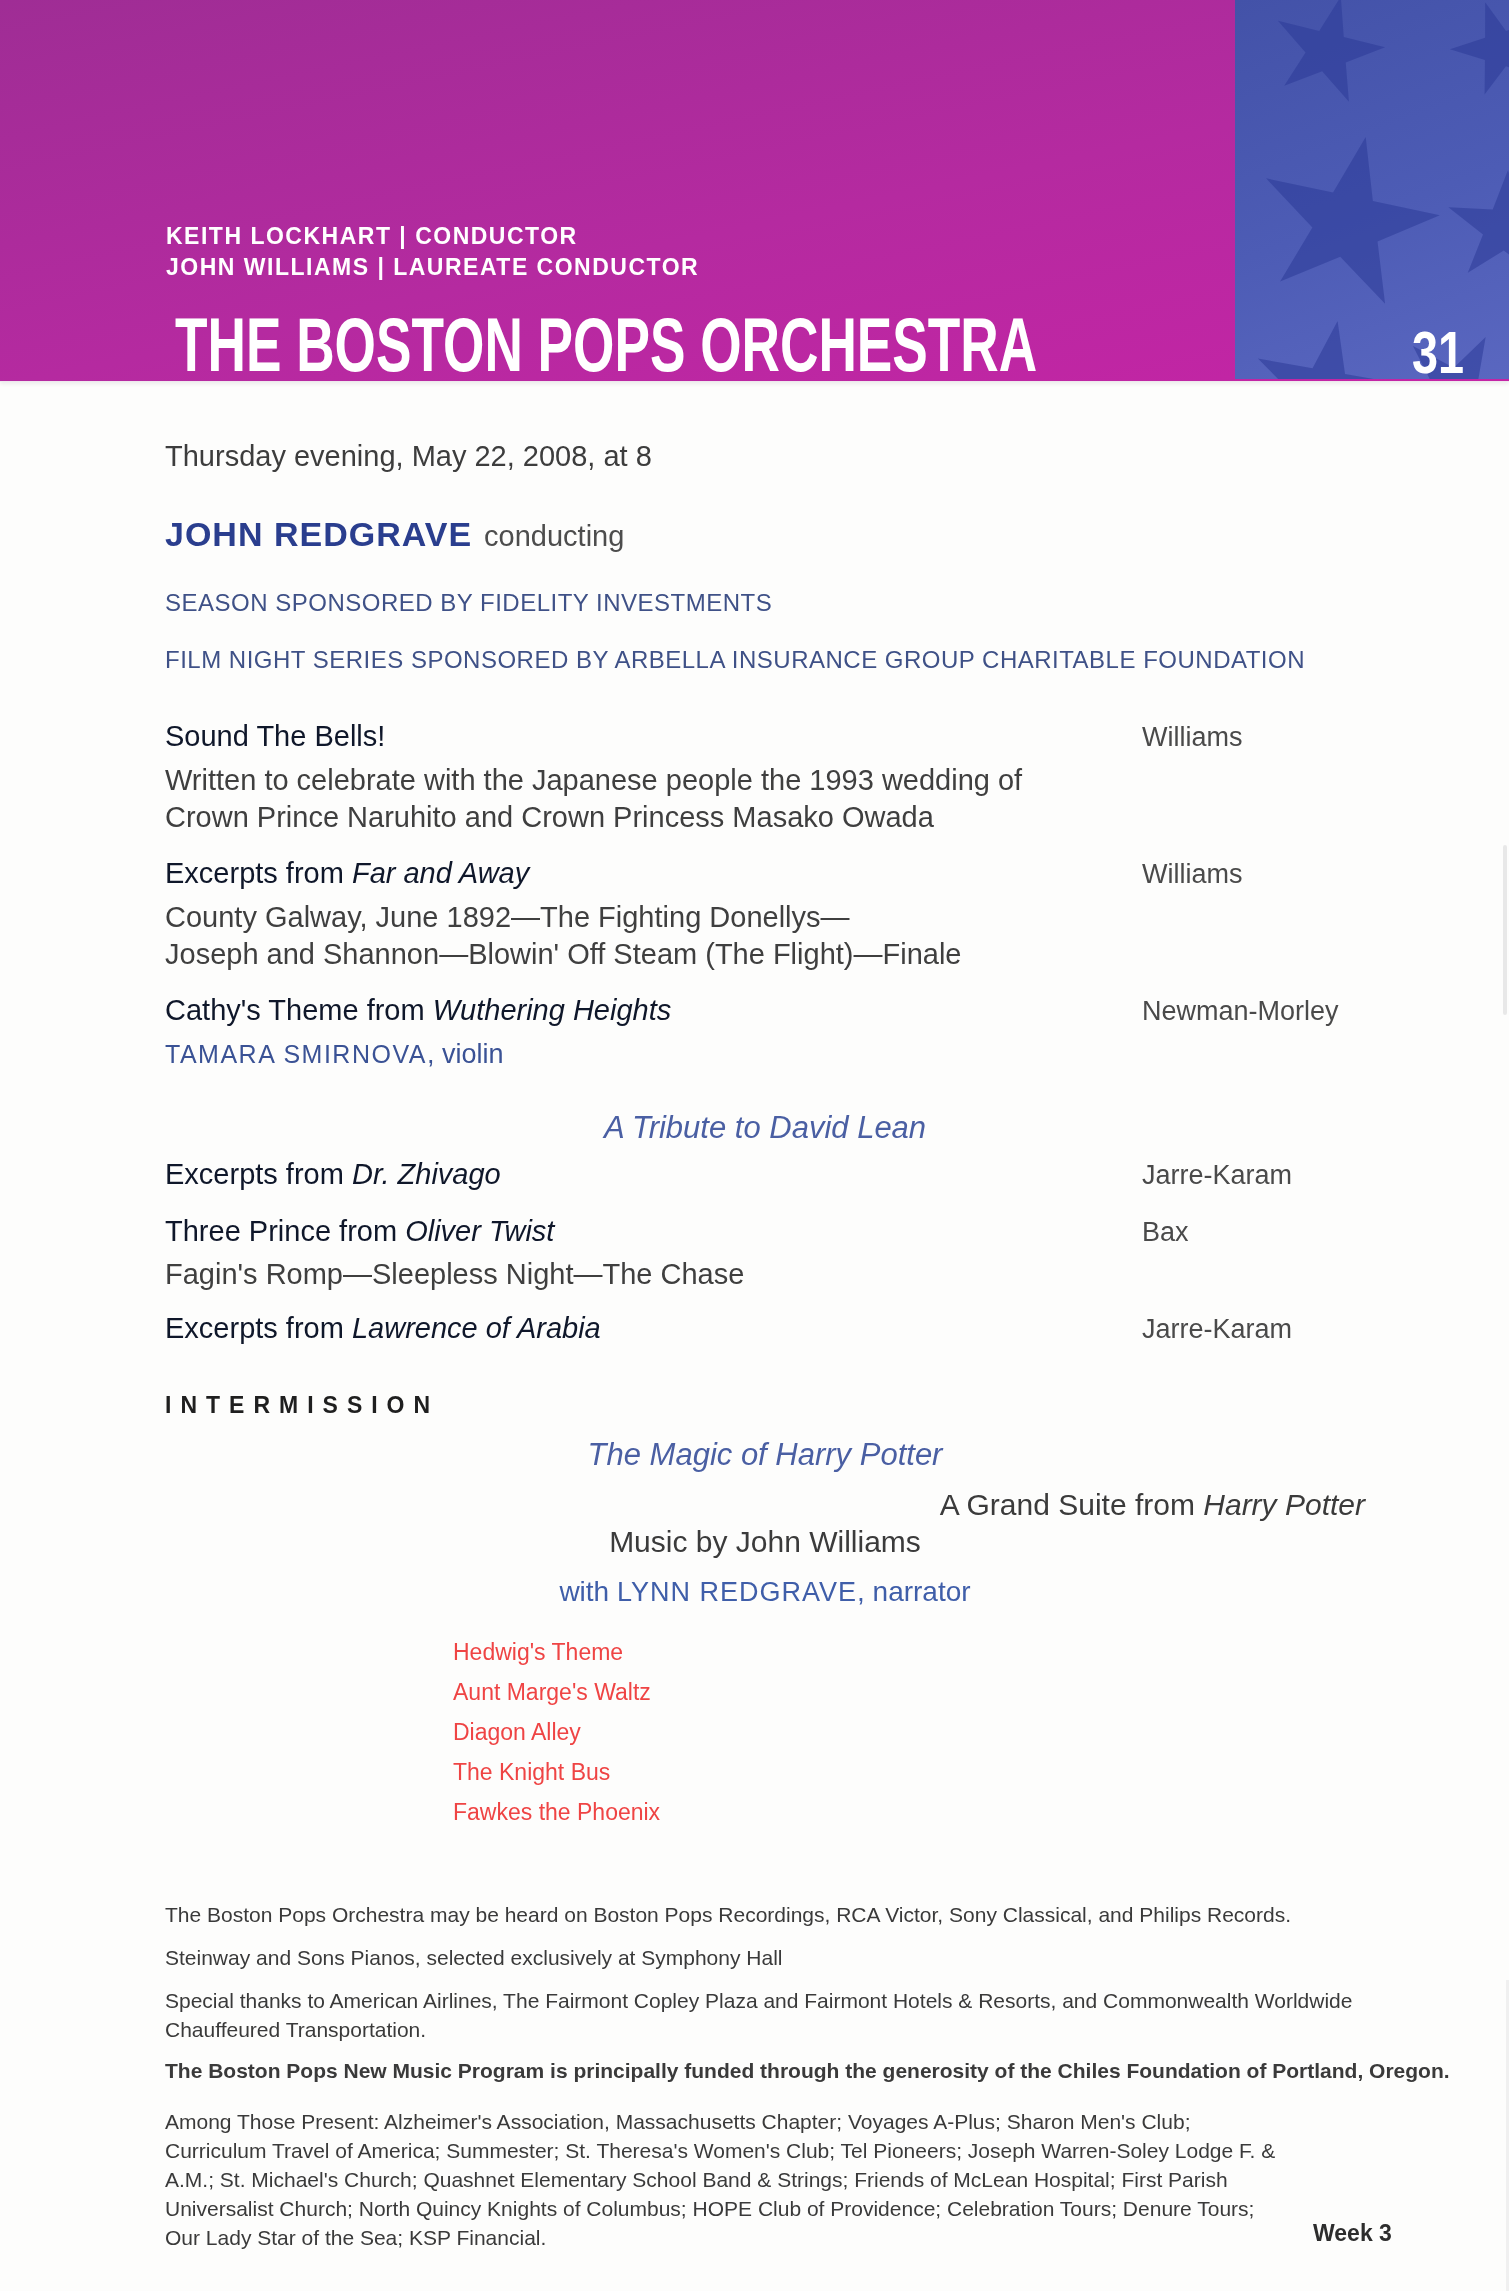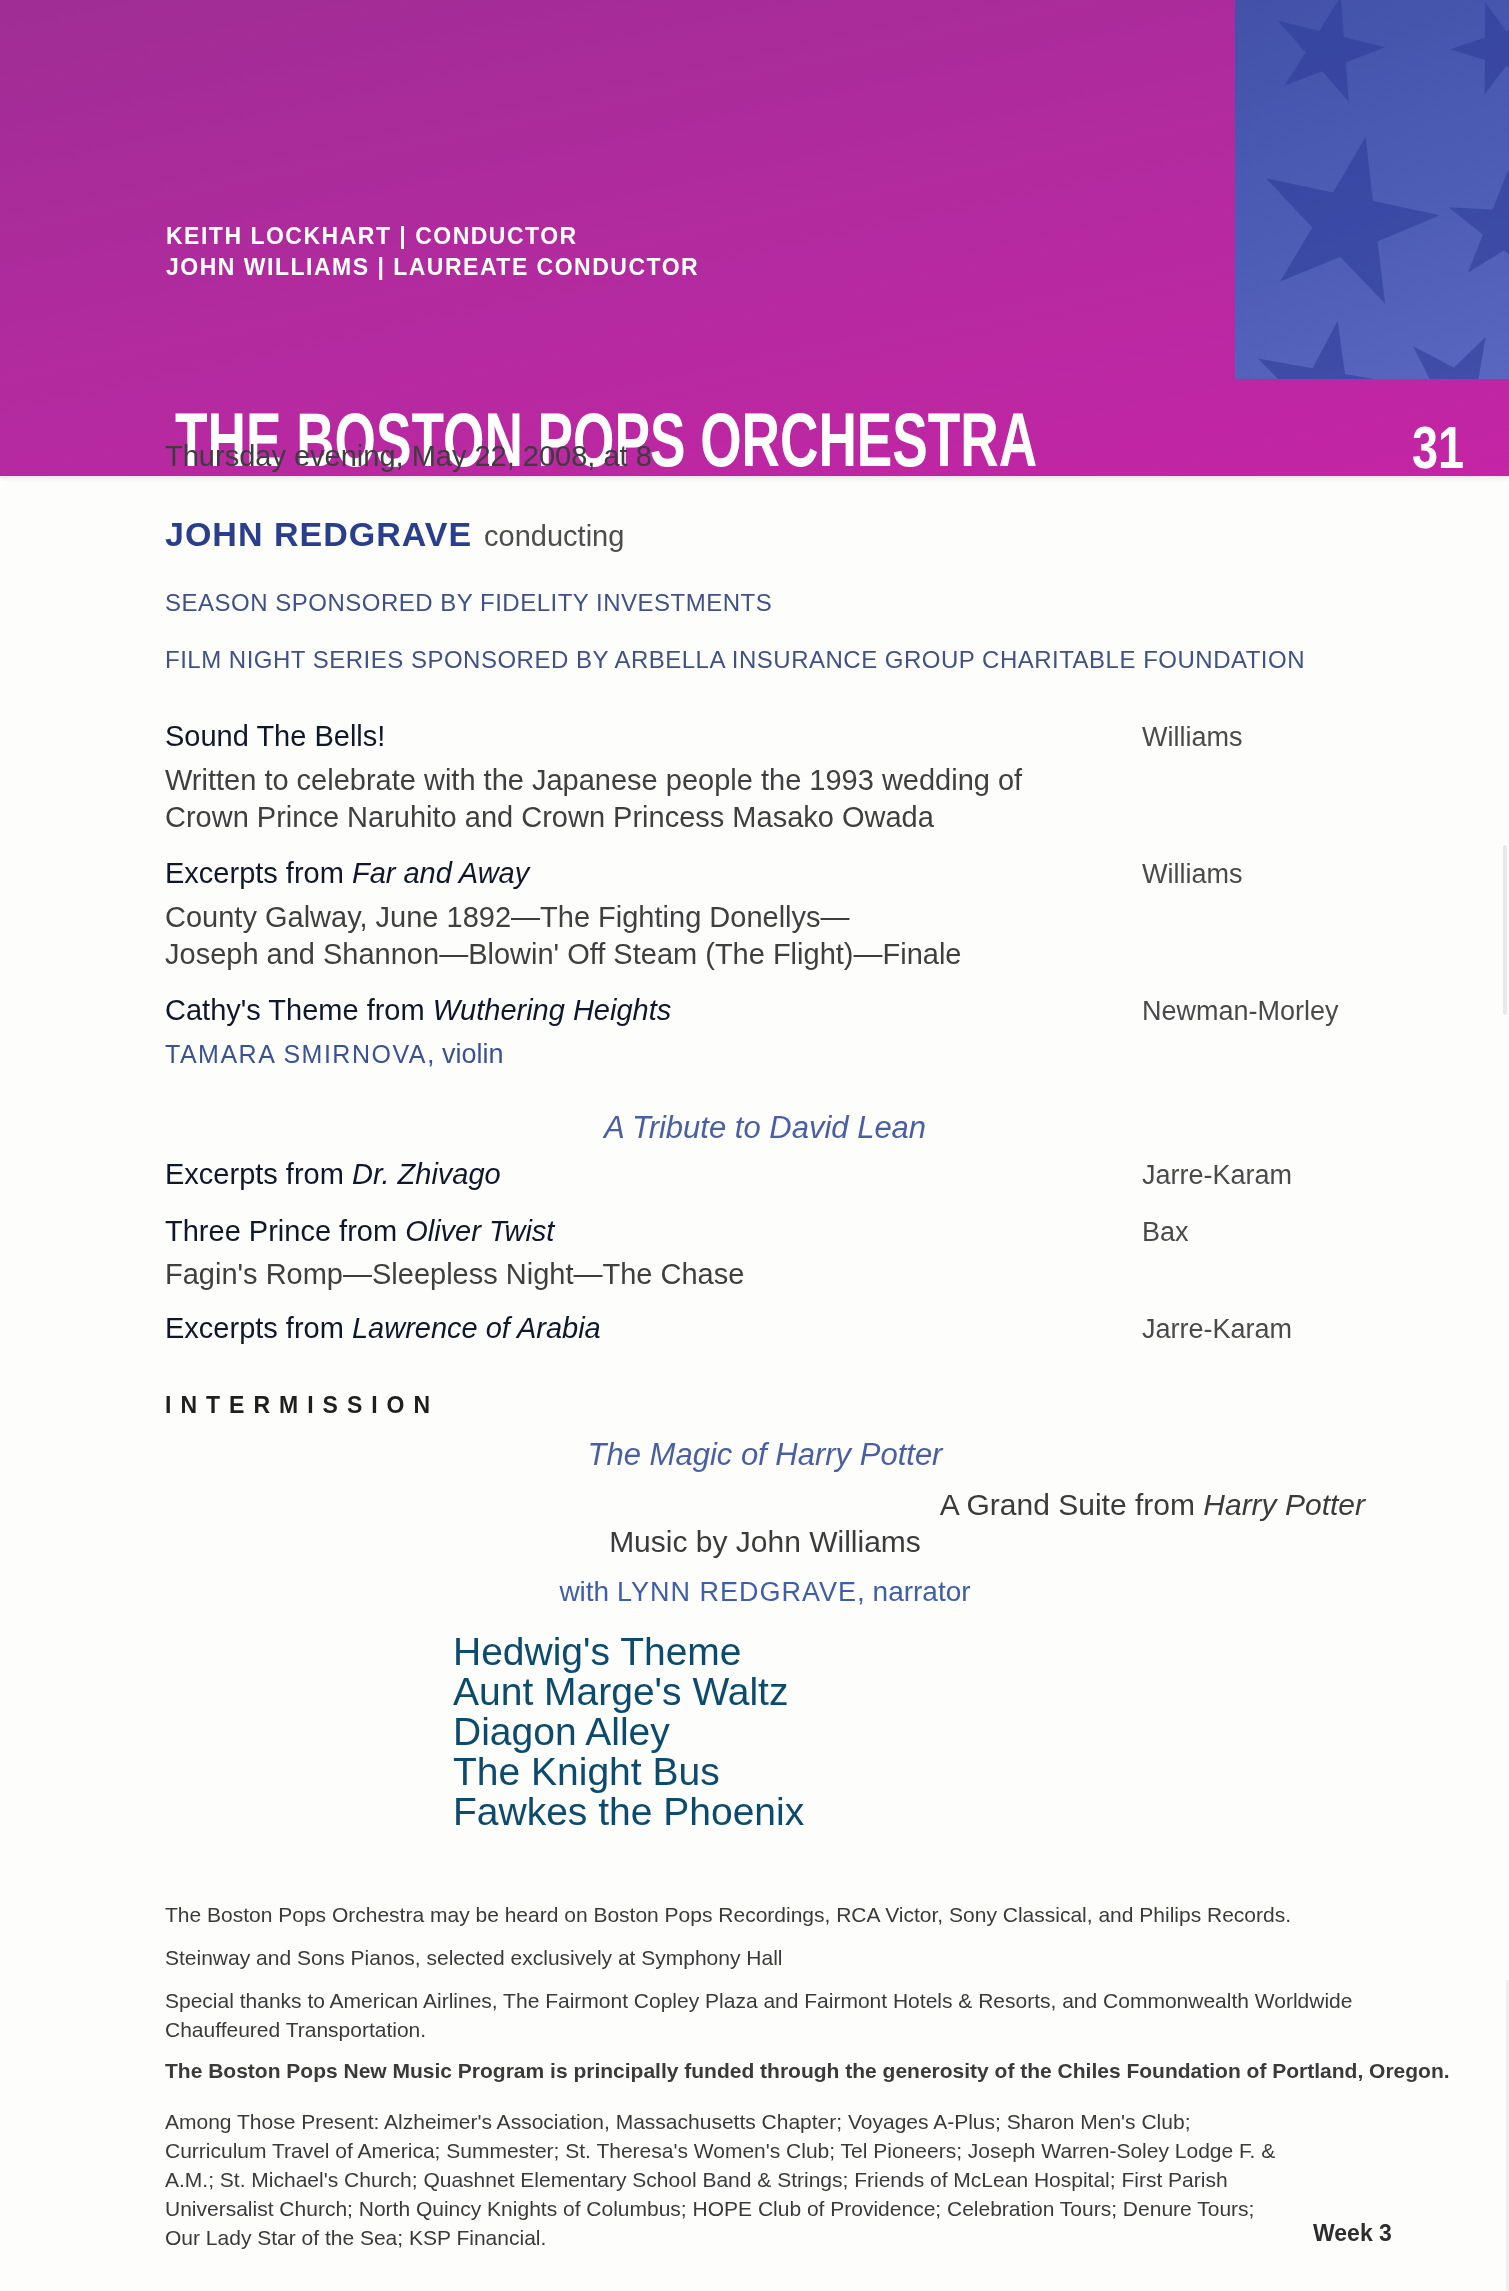--- a/index.html
+++ b/index.html
@@ -7,21 +7,21 @@
     position:relative;
     width:1509px;height:2291px;
     margin:0 auto;
     background:#fdfdfc;
     overflow:hidden;
     font-family:"Liberation Sans","DejaVu Sans",sans-serif;
     color:#3f3f3f;
   }
   
   .header{
-    position:absolute;top:0;left:0;width:1509px;height:476px;
+    position:absolute;top:0;left:0;width:1509px;height:381px;
     background:linear-gradient(168deg,#9f2d95 0%,#b52aa0 55%,#c424a5 100%);
     box-shadow:0 1px 0 #efe8ee, 0 3px 4px rgba(0,0,0,.07);
   }
   .blue-panel{
     position:absolute;top:0;left:1235px;width:274px;height:379px;
     background:linear-gradient(160deg,#4352a8 0%,#4d5cb5 55%,#5a67c0 100%);
     overflow:hidden;
   }
   .star{
     position:absolute;
@@ -67,21 +67,21 @@
   .soloist-role{font-size:27px;color:#3a5295;}
   .centered{left:165px;width:1200px;text-align:center;}
   .tribute{top:1110px;font-size:31px;font-style:italic;color:#4a5fa3;}
   .intermission{left:165px;top:1392px;font-size:23px;font-weight:700;letter-spacing:9px;color:#1f1f1f;}
   .magic{top:1437px;font-size:31px;font-style:italic;color:#4a5fa3;}
   .suite{top:1488px;font-size:30px;color:#3b3b3b;text-align:right;}
   .suite .it{font-style:italic;}
   .musicby{top:1525px;font-size:30px;color:#3b3b3b;}
   .narrator{top:1576px;font-size:28px;color:#3f5ea9;}
   .narrator .nm{font-size:27px;letter-spacing:1px;}
-  .movement-col{font-size:39px;color:#0c4a6e;line-height:40px;top:1632px;white-space:nowrap;}
+  .movement-col{font-size:23px;color:#ef4444;line-height:40px;top:1632px;white-space:nowrap;}
   .movement-col.left{left:453px;}
   .movement-col.right{left:830px;}
   
   .footnote{left:165px;width:1290px;font-size:21px;line-height:29px;color:#3a3a3a;}
   .fn1{top:1900px;} .fn2{top:1943px;} .fn3{top:1986px;} .fn4{top:2056px;font-weight:bold;}
   .fn5{top:2094px;width:1130px;margin-top:13px;}
   .week{left:1313px;top:2220px;font-size:23px;font-weight:700;color:#2d2d2d;}
   .scan-edge{position:absolute;right:2px;top:845px;width:4px;height:170px;background:#dadada;opacity:.6;border-radius:2px;}
   .scan-edge2{position:absolute;right:0;top:1980px;width:3px;height:311px;background:#e3e3e3;opacity:.5;}
 </style>

